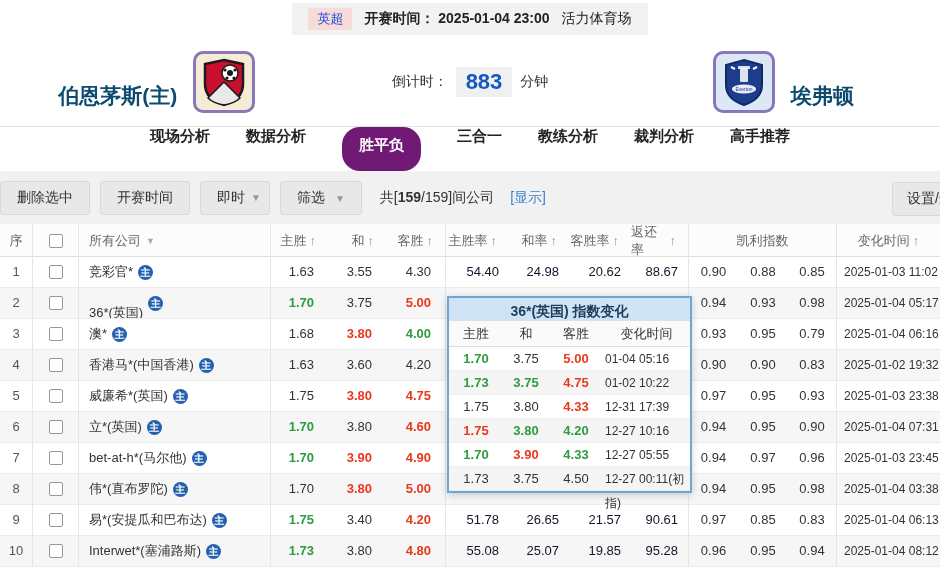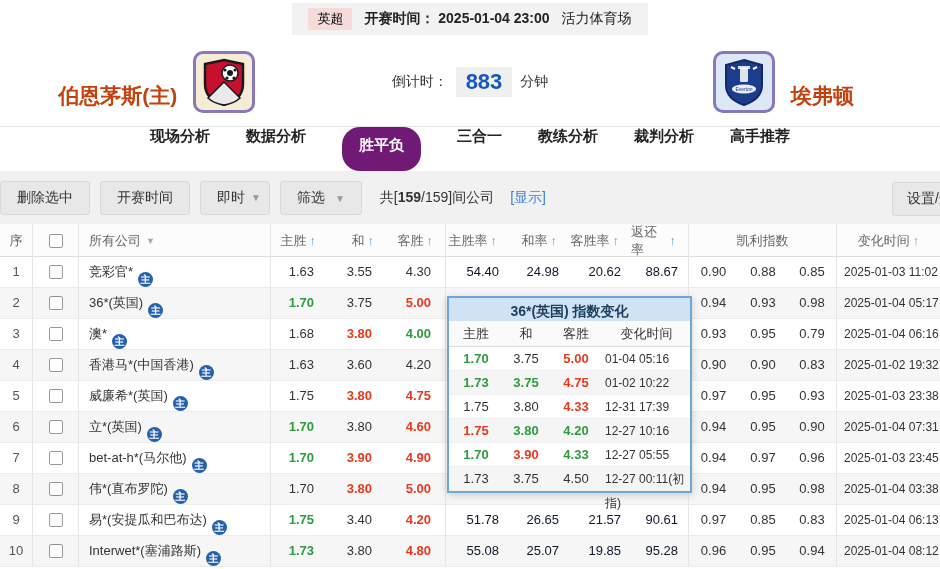--- a/index.html
+++ b/index.html
@@ -2,27 +2,27 @@
 <html><head>
 <meta charset="utf-8">
 <style>
   * { margin:0; padding:0; box-sizing:border-box; }
   body { font-family:"Liberation Sans","DejaVu Sans",sans-serif; background:#fff; }
   .page { position:relative; width:940px; height:569px; overflow:hidden; background:#fff; }
 
   
   .topbar { height:38px; display:flex; justify-content:center; align-items:center; }
   .match-info { background:#f2f2f2; padding:5px 16px; display:flex; gap:12px; align-items:center; font-size:14px; color:#222; }
-  .league-badge { color:#000000; background:#f6dbd8; padding:2px 9px; font-size:13px; }
+  .league-badge { color:#1d4ed8; background:#f6dbd8; padding:2px 9px; font-size:13px; }
   .kick-label, .kick-time { font-weight:bold; }
 
   
   .teams { height:88px; display:grid; grid-template-columns:1fr 1fr 1fr; align-items:center; }
   .team-group { display:flex; justify-content:center; align-items:center; gap:16px; }
-  .team-name { font-size:21px; font-weight:bold; color:#c2410c;margin-top:28px; }
+  .team-name { font-size:21px; font-weight:bold; color:#0c4a6e;margin-top:28px; }
   .logo-box { width:62px; height:62px; border-radius:10px; border:3px solid #8678bb; display:flex; align-items:center; justify-content:center; }
   .logo-home { background:#f6ecd5; }
   .logo-away { background:#dde8f7; }
   .countdown { display:flex; justify-content:center; align-items:center; gap:8px; font-size:14px; color:#333; }
   .cd-value { font-size:22px; font-weight:bold; color:#1458c5; background:#f0f0f0; padding:2px 10px; }
 
   .divider { border-top:1px solid #e3e3e3; }
 
   
   .nav { height:44px; display:flex; justify-content:center; gap:36px; font-size:15px; font-weight:bold; color:#222; }
@@ -50,21 +50,21 @@
   .dd-small { color:#9ab; font-size:9px; margin-left:5px; }
   .kelly-head { grid-column:span 3; }
   .lb { border-left:1px solid #e5e5e5; }
 
   .trow { height:31px; }
   .trow.alt { background:#f6f6f6; }
   .td { height:31px; line-height:30px; font-size:13px; border-bottom:1px solid #ececec; color:#333; overflow:hidden; white-space:nowrap; }
   .td.seq { text-align:center; color:#555; }
   .td.cbcell { display:flex; align-items:center; justify-content:center; }
   .checkbox { width:14px; height:14px; border:1px solid #999; border-radius:2px; background:#fff; cursor:pointer; }
-  .td.comp { padding-left:10px; display:flex; align-items:flex-end; gap:5px; }
+  .td.comp { padding-left:10px; display:flex; align-items:center; gap:5px; }
   .badge { width:15px; height:15px; min-width:15px; border-radius:50%; background:#2460ad; color:#fff; font-size:10px; line-height:15px; text-align:center; font-weight:bold; }
   .td.num { text-align:right; padding-right:14px; }
   .td.rate { padding-right:10px; color:#0f172a; }
   .td.kelly { text-align:center; padding-right:0; }
   .td.time { padding-left:7px; font-size:12px; }
   .c-g { color:#2e9b3e; font-weight:bold; }
   .c-r { color:#e8391d; font-weight:bold; }
   .c-k { color:#333; }
 
   

